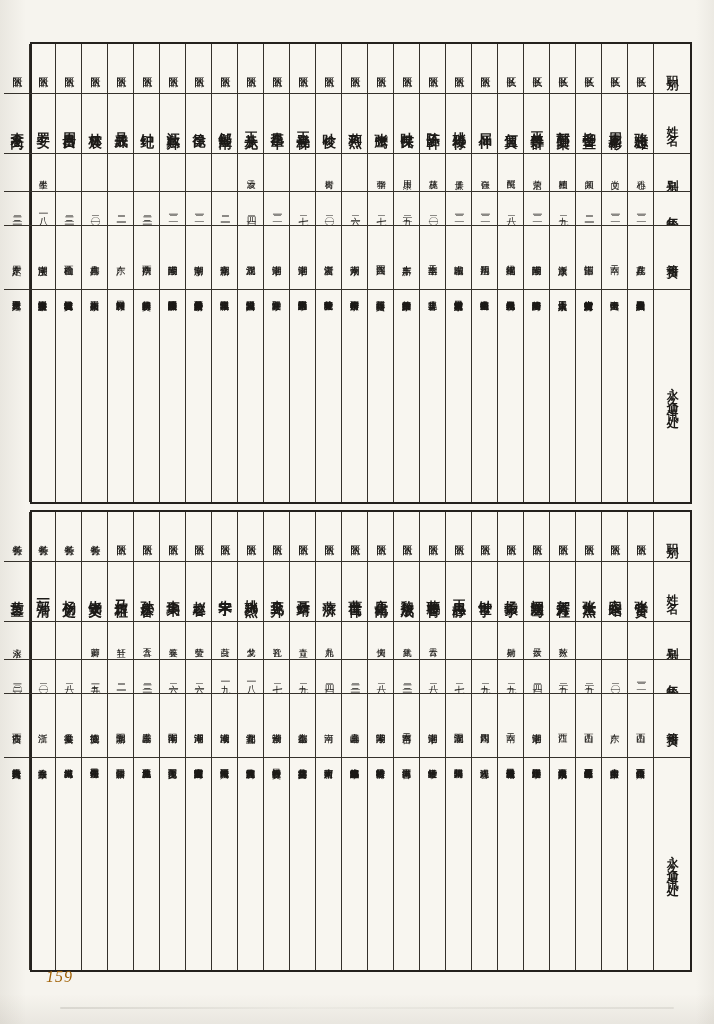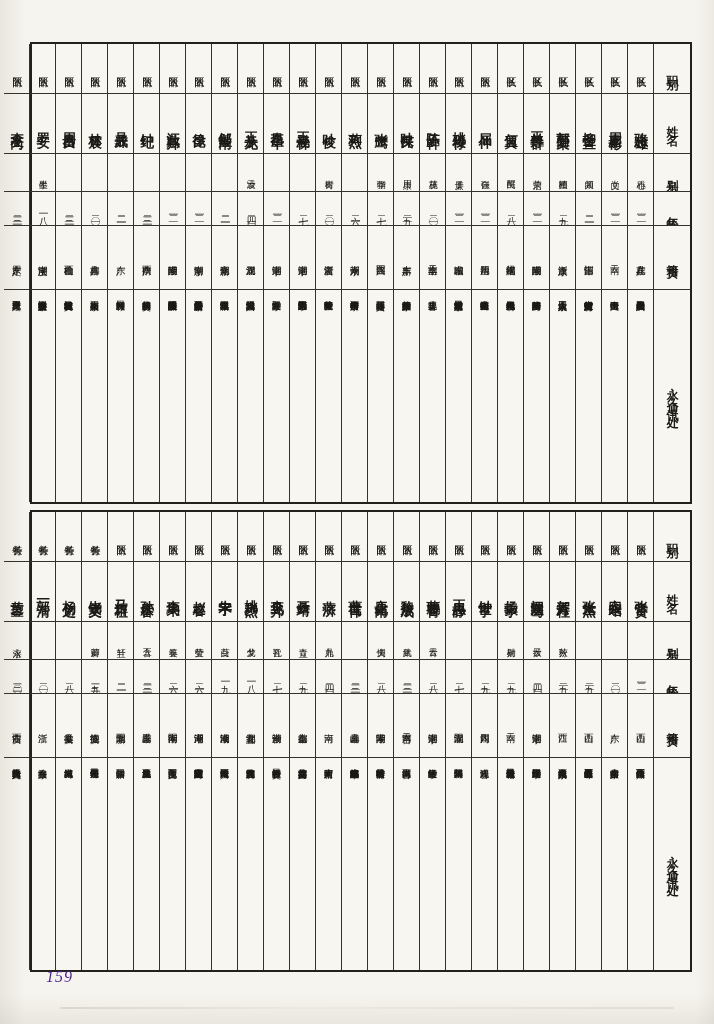--- a/index.html
+++ b/index.html
@@ -41,21 +41,21 @@
   .name-cell   {height:60px;font-size:13.5px;font-weight:bold;letter-spacing:2px;}
   .alias-cell  {height:38px;font-size:9px;}
   .age-cell    {height:34px;font-size:10px;letter-spacing:1px;}
   .native-cell {height:64px;font-size:9.5px;}
   .addr-cell   {height:212px;font-size:9px;justify-content:flex-start;padding-top:4px;line-height:1.12;}
   .label-col .cell{font-size:12px;font-weight:bold;letter-spacing:3px;}
   .label-col .addr-cell{justify-content:center;letter-spacing:7px;padding-top:0;}
   .label-col .name-cell{letter-spacing:8px;}
   .page-number{
     position:absolute;left:46px;top:968px;font-size:16px;
-    font-family:"Liberation Serif","DejaVu Serif",serif;color:#4c1d95;
+    font-family:"Liberation Serif","DejaVu Serif",serif;color:#a16207;
     font-style:italic;letter-spacing:1px;
   }
   .scan-smudge{
     position:absolute;left:60px;right:40px;top:1007px;height:2px;
     background:linear-gradient(90deg, rgba(60,55,45,.25), rgba(60,55,45,.05) 40%, rgba(60,55,45,.18));
     border-radius:2px;opacity:.5;
   }
 </style>
 </head>
 <body>

